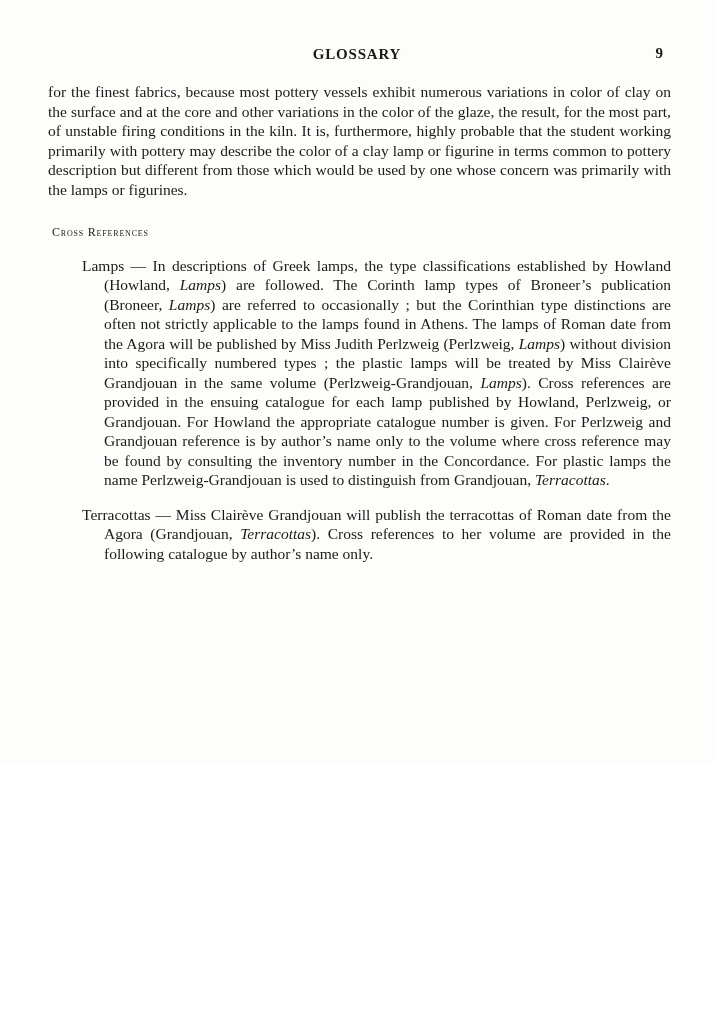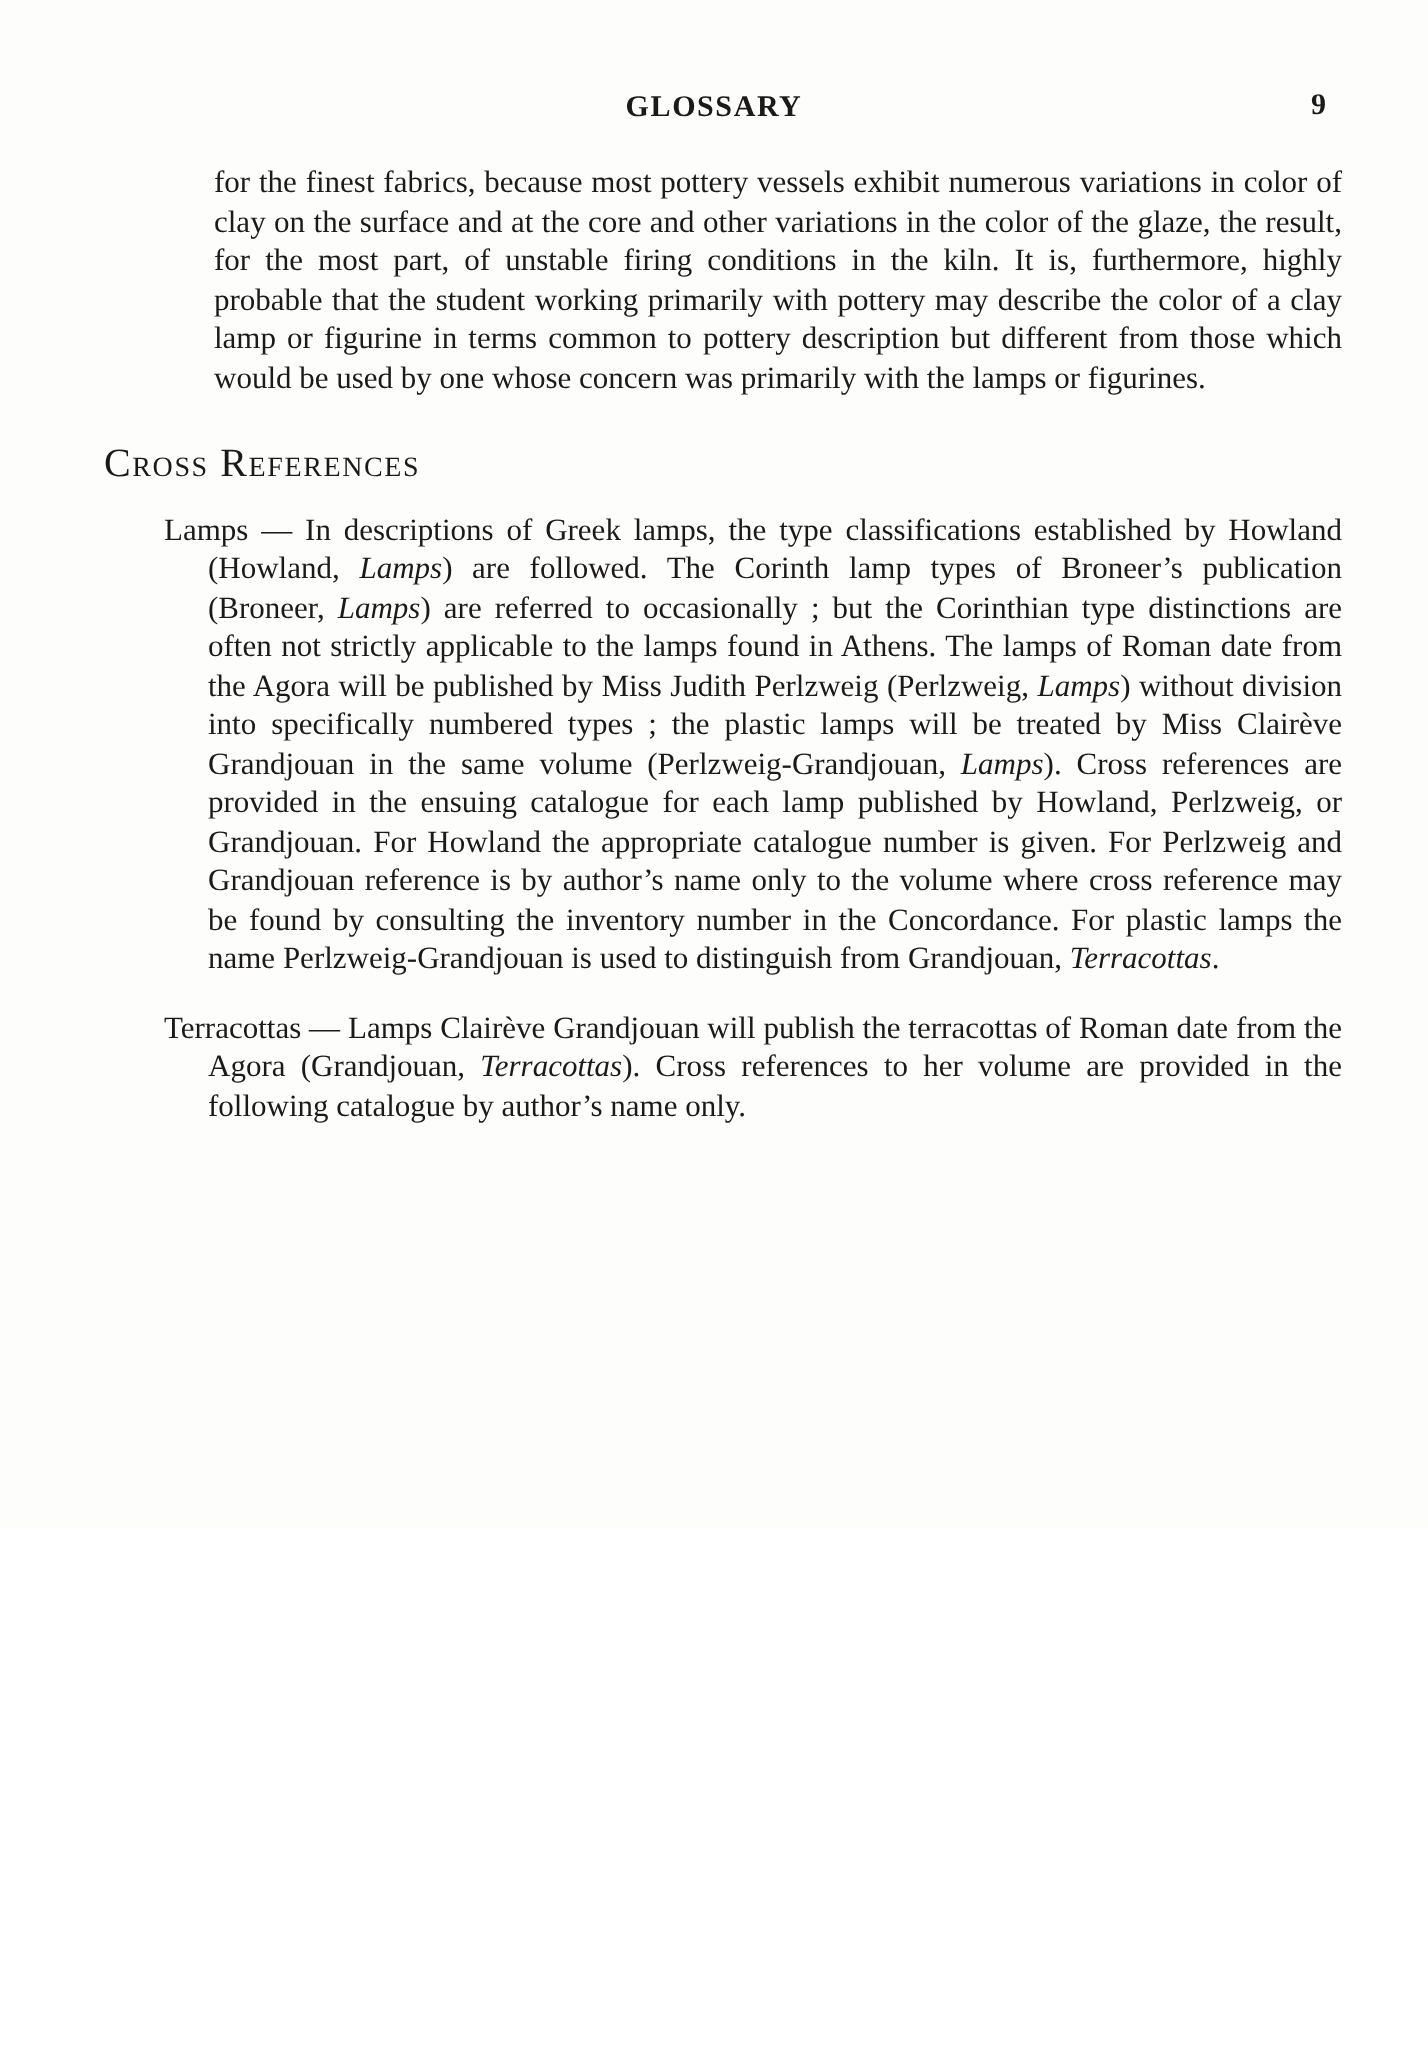--- a/index.html
+++ b/index.html
@@ -31,28 +31,28 @@
     letter-spacing: 0.8px;
   }
   .page-num {
     position: absolute;
     top: 44px;
     right: 51px;
     font-weight: bold;
     font-size: 15px;
   }
   .intro {
-    margin: 19px 43px 0 107px;
+    margin: 19px 43px 0 48px;
     text-align: justify;
   }
   .section-heading {
     margin: 24px 43px 13px 52px;
     font-variant: small-caps;
     font-weight: normal;
-    font-size: 20px;
+    font-size: 12px;
     letter-spacing: 0.8px;
     line-height: 19.5px;
   }
   .entry {
     margin: 0 43px 15px 104px;
     text-indent: -22px;
     text-align: justify;
     font-family: Liberation Serif, serif;
   }
   .entry em, .intro em {
@@ -70,15 +70,15 @@
     <span class="head-title">GLOSSARY</span>
     <span class="page-num">9</span>
   </header>
 
   <p class="intro"><span>for the finest fabrics, because most pottery vessels exhibit numerous variations in color of clay on the surface and at the core and other variations in the color of the glaze, the result, for the most part, of unstable firing conditions in the kiln. It is, furthermore, highly probable that the student working primarily with pottery may describe the color of a clay lamp or figurine in terms common to pottery description but different from those which would be used by one whose concern was primarily with the lamps or figurines.</span></p>
 
   <h2 class="section-heading">Cross References</h2>
 
   <p class="entry"><span>Lamps — In descriptions of Greek lamps, the type classifications established by Howland (Howland, </span><em>Lamps</em><span>) are followed. The Corinth lamp types of Broneer’s publication (Broneer, </span><em>Lamps</em><span>) are referred to occasionally ; but the Corinthian type distinctions are often not strictly applicable to the lamps found in Athens. The lamps of Roman date from the Agora will be published by Miss Judith Perlzweig (Perlzweig, </span><em>Lamps</em><span>) without division into specifically numbered types ; the plastic lamps will be treated by Miss Clairève Grandjouan in the same volume (Perlzweig-Grandjouan, </span><em>Lamps</em><span>). Cross references are provided in the ensuing catalogue for each lamp published by Howland, Perlzweig, or Grandjouan. For Howland the appropriate catalogue number is given. For Perlzweig and Grandjouan reference is by author’s name only to the volume where cross reference may be found by consulting the inventory number in the Concordance. For plastic lamps the name Perlzweig-Grandjouan is used to distinguish from Grandjouan, </span><em>Terracottas</em><span>.</span></p>
 
-  <p class="entry"><span>Terracottas — Lamps Clairève Grandjouan will publish the terracottas of Roman date from the Agora (Grandjouan, </span><em>Terracottas</em><span>). Cross references to her volume are provided in the following catalogue by author’s name only.</span></p>
+  <p class="entry"><span>Terracottas — Miss Clairève Grandjouan will publish the terracottas of Roman date from the Agora (Grandjouan, </span><em>Terracottas</em><span>). Cross references to her volume are provided in the following catalogue by author’s name only.</span></p>
 
 </div>
 
 </body></html>

